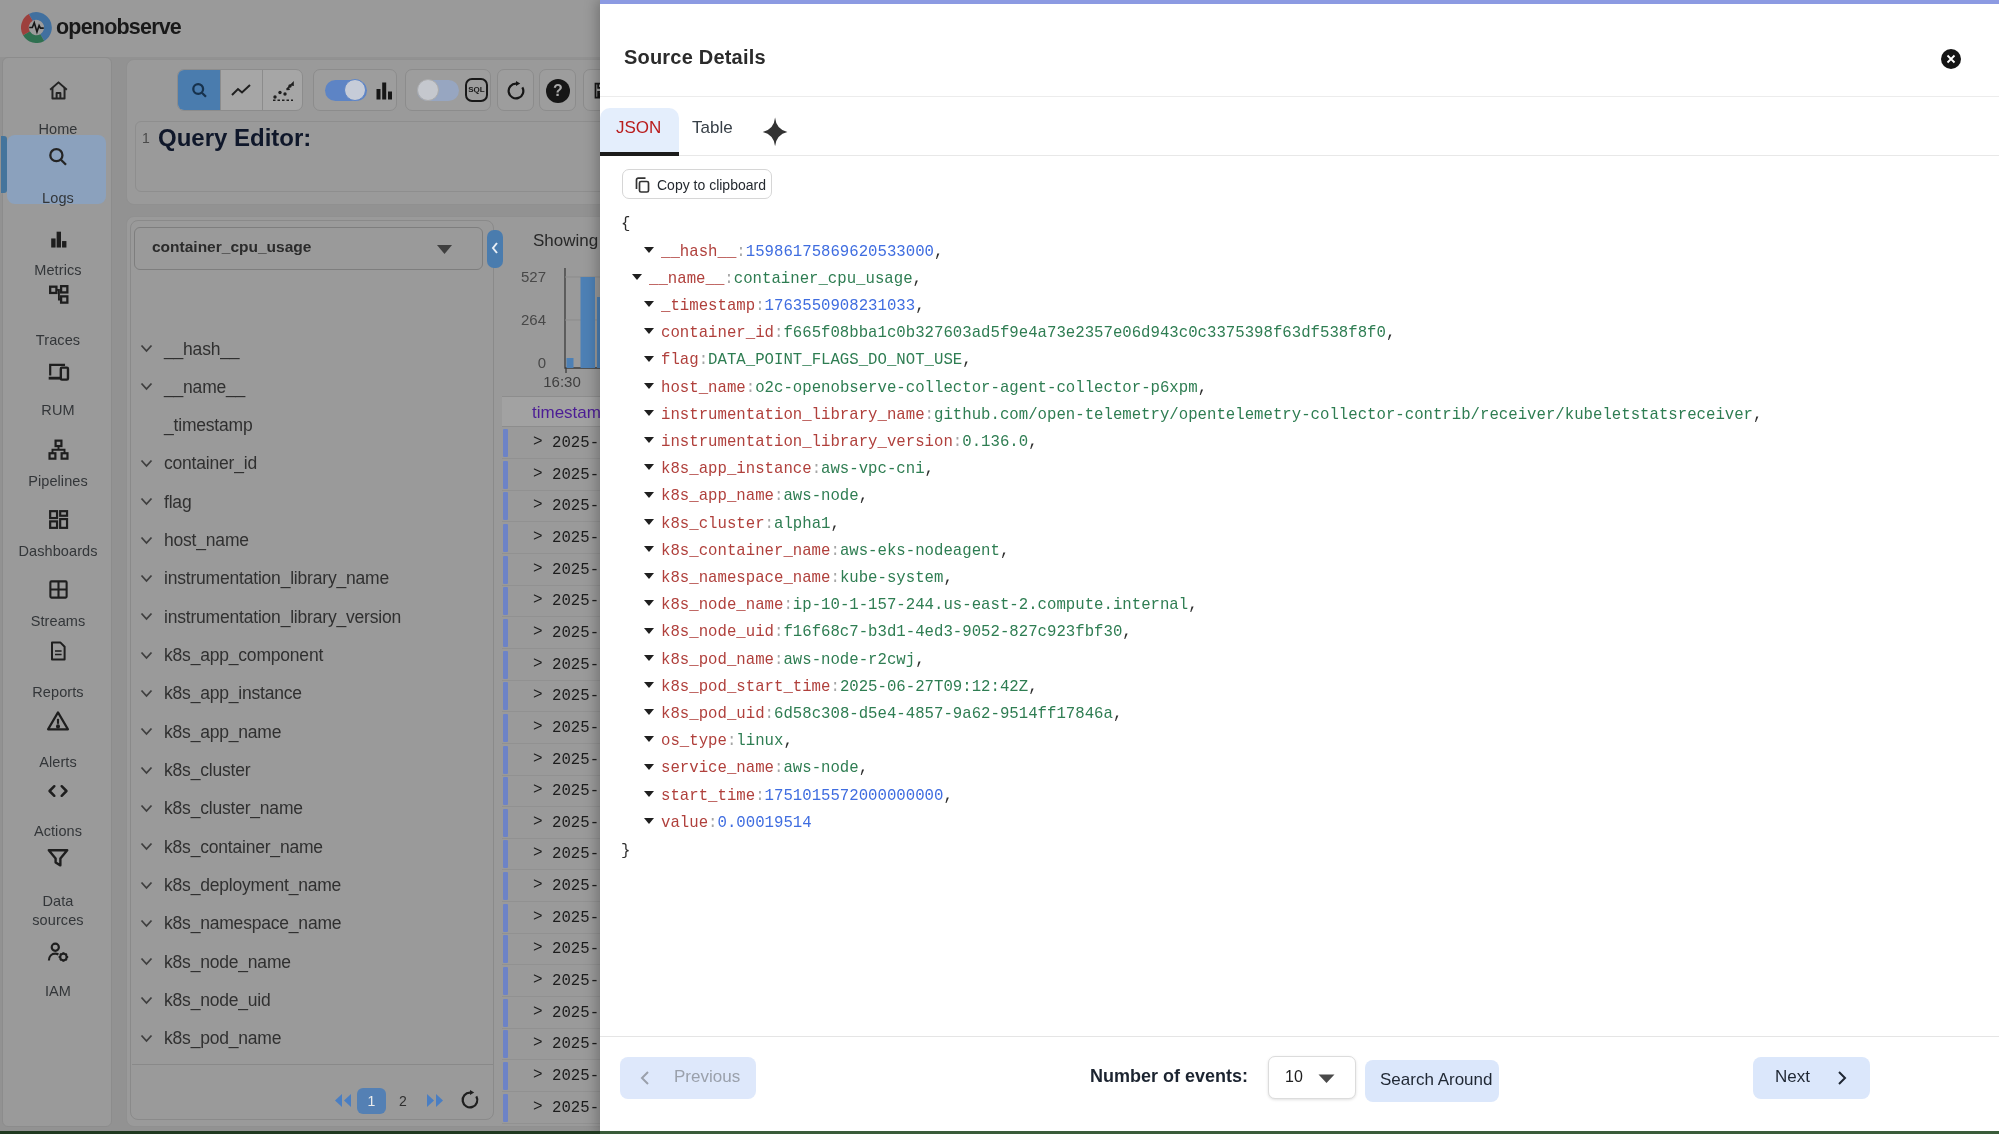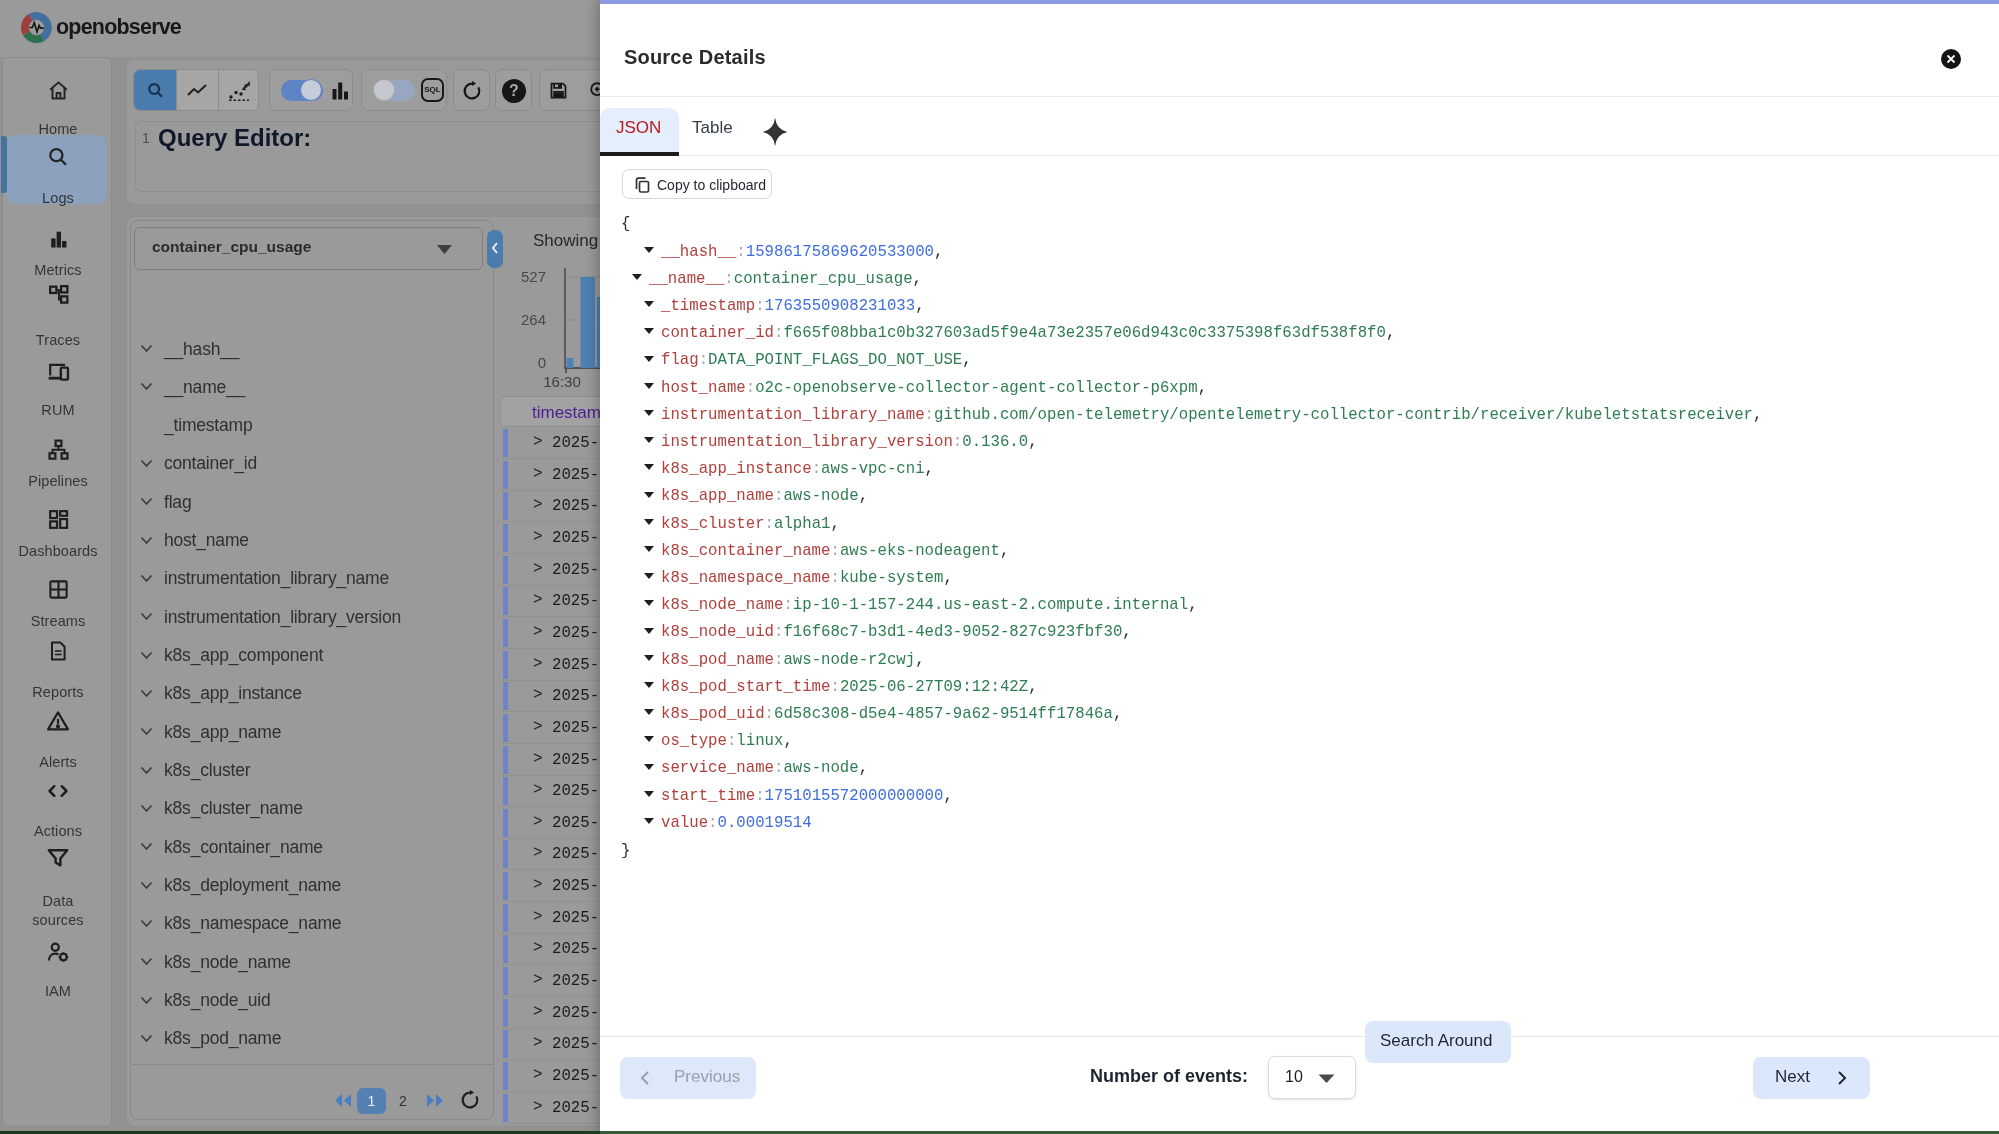--- a/index.html
+++ b/index.html
@@ -9,21 +9,21 @@
   
   #header { position:absolute; left:0; top:0; width:1999px; height:57px; background:#9a9a9a; }
   #sidebar { position:absolute; left:2px; top:57px; width:110px; height:1070px; background:#9a9a9a;
              border:1px solid #8c8c8c; border-radius:6px; }
   .nav { position:absolute; left:0; width:110px; text-align:center; color:#333639; }
   .nav .lbl { font-size:14.5px; letter-spacing:0.1px;margin-top:13px; }
   .nav svg { display:block; margin:0 auto; }
   #logsbar { position:absolute; left:-2px; top:78px; width:6px; height:57px; background:#44749c; border-radius:0 3px 3px 0; }
   #logshl  { position:absolute; left:4px; top:77px; width:99px; height:69px; background:#8ba1bd; border-radius:8px; }
   .card { position:absolute; background:#9a9a9a; border:1px solid #909090; border-radius:8px; }
-  .btn { position:absolute; border:1px solid #8c8c8c; border-radius:7px; background:#9d9d9d; }
+  .btn { position:absolute; border:1px solid #8c8c8c; border-radius:7px; background:#9d9d9d;margin-left:44px; }
   .seg-sep { position:absolute; top:0; width:1px; height:42px; background:#8c8c8c; }
   .qe { position:absolute; left:8px; top:61px; right:8px; height:71px; border:1px solid #8e8e8e; border-radius:6px; }
   
   #fieldpanel { position:absolute; left:130px; top:220px; width:364px; height:900px;
                 border:1px solid #8a8a8a; border-radius:8px; background:#9a9a9a; }
   .inbox { position:absolute; border:1px solid #7e7e7e; border-radius:6px; }
   .fitem { position:absolute; left:0; width:364px; height:38px; color:#303030; font-size:17.5px; letter-spacing:-0.2px; }
   .fitem svg { position:absolute; left:9px; top:14px; }
   .fitem .t { position:absolute; left:33px; top:8.5px; }
   
@@ -596,21 +596,21 @@
       </svg>
     <div style="position:absolute;left:54px;top:10px;">Previous</div>
   </div>
   <div class="abs" style="left:490px; top:1062px; font-size:18px; font-weight:bold; color:#1c2430;">Number of events:</div>
   <div class="abs" style="left:668px; top:1052px; width:88px; height:43px; background:#fff; border:1px solid #dcdcdc; border-radius:7px; box-shadow:0 1px 3px rgba(0,0,0,0.12);">
     <div style="position:absolute;left:16px;top:11px;font-size:16px;color:#202020;">10</div>
     <svg style="position:absolute;left:49px;top:17px;" width="17" height="10">
         <path d="M0.5,0.5 L8.5,9 L16.5,0.5 Z" fill="#4a4a4a"></path>
       </svg>
   </div>
-  <div class="fbtn" style="left:765px; top:1017px; width:146px;">
+  <div class="fbtn" style="left:765px; top:1056px; width:134px;">
     <div style="position:absolute;left:15px;top:10px;">Search Around</div>
   </div>
   <div class="fbtn" style="left:1153px; top:1053px; width:117px;">
     <div style="position:absolute;left:22px;top:10px;">Next</div>
     <svg style="position:absolute;left:84px;top:13px;" width="10" height="16" viewBox="0 0 10 16" fill="none" stroke="#1f2733" stroke-width="2">
         <path d="M2,2 L8,8 L2,14"></path>
       </svg>
   </div>
 </div>
 

